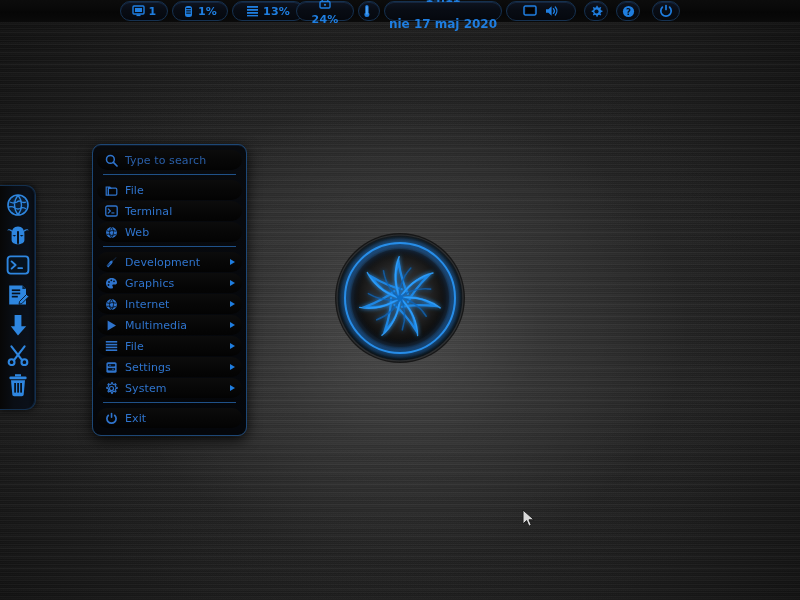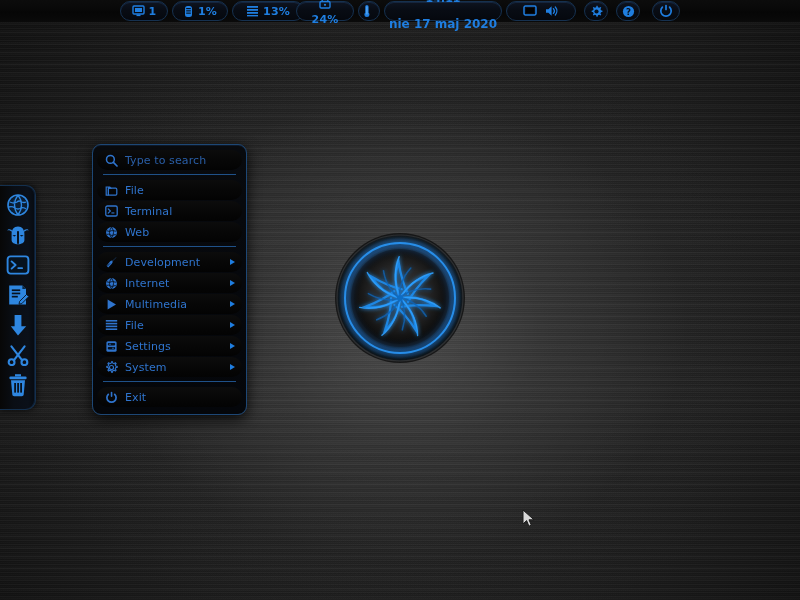--- a/index.html
+++ b/index.html
@@ -479,20 +479,33 @@
       <span class="ico">
         <svg width="13" height="13" viewBox="0 0 13 13">
             <path d="M11.6,1.2 L8.2,4.6 c-1.2,-0.4 -2.4,0 -3.2,0.9 L1.6,9.8 l1.6,1.6 L6.6,8 c0.9,-0.8 1.3,-2 0.9,-3.2 L11,1.4 z" fill="#2f74cd"></path>
             <path d="M2.1,10.3 L5,7.4" stroke="#07121f" stroke-width="0.8"></path>
           </svg>
       </span>
       <span class="txt">Development</span>
       <span class="arrow"></span>
     </div>
 
+    <div class="mrow">
+      <span class="ico">
+        <svg width="13" height="13" viewBox="0 0 13 13">
+            <path d="M6.5,1 C3.4,1 1,3.4 1,6.3 C1,9.2 3.4,11.6 6.5,11.6 c1,0 1.5,-0.6 1.5,-1.3 c0,-0.8 -0.7,-1 -0.7,-1.7 c0,-0.6 0.5,-1 1.2,-1 h1.3 c1.4,0 2.2,-0.9 2.2,-2.2 C12,2.9 9.6,1 6.5,1 z" fill="#2f74cd"></path>
+            <circle cx="4" cy="5" r="0.9" fill="#07121f"></circle>
+            <circle cx="6.3" cy="3.3" r="0.9" fill="#07121f"></circle>
+            <circle cx="9" cy="4.3" r="0.9" fill="#07121f"></circle>
+            <circle cx="3.5" cy="8" r="0.9" fill="#07121f"></circle>
+          </svg>
+      </span>
+      <span class="txt">Graphics</span>
+      <span class="arrow"></span>
+    </div>
 
     <div class="mrow">
       <span class="ico">
         <svg width="13" height="13" viewBox="0 0 13 13">
             <circle cx="6.5" cy="6.5" r="5.4" fill="#2f74cd"></circle>
             <path d="M2,4.8 q2.4,1.2 4.2,0 q1.4,-1 2.8,0 q1.2,0.8 2.4,0 M1.6,8.4 q1.8,-0.8 3.6,0.5 q1.8,1.2 3.6,0 q1.6,-0.8 2.6,0.4" fill="none" stroke="#07121f" stroke-width="0.9"></path>
             <path d="M6.5,1.1 q-2,2.6 -2,5.4 q0,2.8 2,5.4 M6.5,1.1 q2,2.6 2,5.4 q0,2.8 -2,5.4" fill="none" stroke="#07121f" stroke-width="0.9"></path>
           </svg>
       </span>
       <span class="txt">Internet</span>

